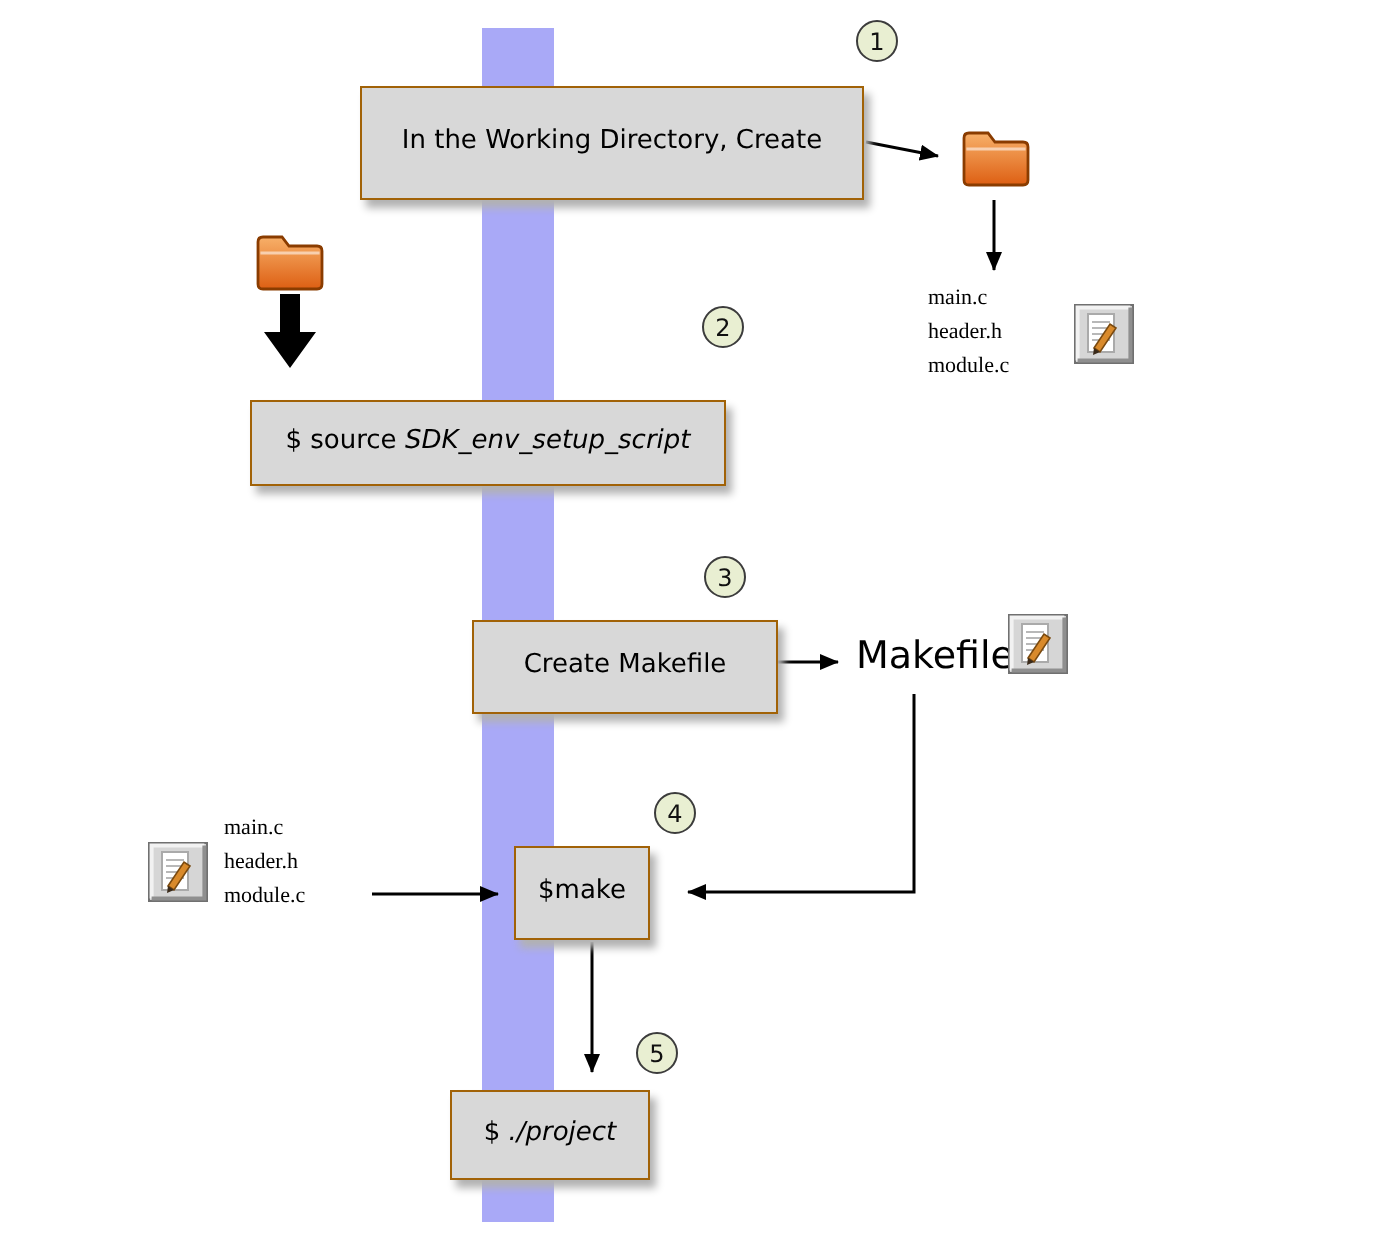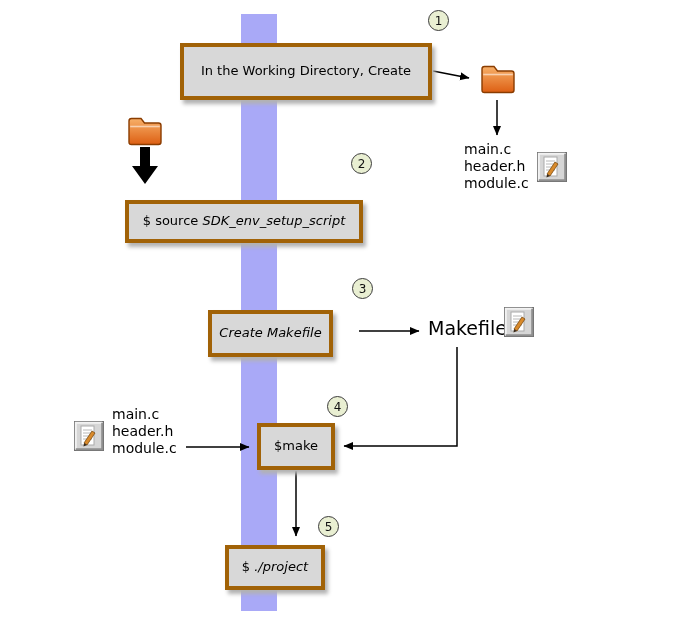--- a/index.html
+++ b/index.html
@@ -19,21 +19,21 @@
     width: 36px; height: 597px;
     background: #a9a9f7;
   }
   .connectors {
     position: absolute; left: 0; top: 0;
     pointer-events: none;
   }
   .stepbox {
     position: absolute;
     background: #d8d8d8;
-    border: 4px solid #a16207;
+    border: 1px solid #a16207;
     box-shadow: 3px 4px 4px #b2b2b2;
     display: flex;
     flex-direction: column;
     align-items: center;
     justify-content: center;
     text-align: center;
     font-size: 13px;
     line-height: 1.45;
     white-space: nowrap;
     gap: 26px;
@@ -52,23 +52,24 @@
   }
   .heading {
     position: absolute;
     font-size: 16px;
     font-weight: bold;
     font-style: italic;
     white-space: nowrap;
   }
   .filelist {
     position: absolute;
-    font-size: 14px;
+    font-size: 11px;
     line-height: 17px;
     white-space: nowrap;
+    font-family: Liberation Serif, serif;
   }
   .label {
     position: absolute;
     font-size: 19px;
     white-space: nowrap;
   }
   .icon { position: absolute; line-height: 0; }
   .it { font-style: italic; }
 </style>
 </head>
@@ -137,21 +138,21 @@
   </span>
 
   <span class="stepnum" style="left:351px; top:153px;">2</span>
   <div class="stepbox" style="left:125px; top:200px; width:238px; height:43px;">
     <div>
       <span>$ source </span><span class="it">SDK_env_setup_script</span>
     </div>
   </div>
 
   <span class="stepnum" style="left:352px; top:278px;">3</span>
-  <div class="stepbox" style="left:208px; top:310px; width:125px; height:47px;font-style:italic;">
+  <div class="stepbox" style="left:236px; top:310px; width:153px; height:47px;">
     <div>Create Makefile</div>
   </div>
 
   <div class="label" style="left:428px; top:317px;">Makefile</div>
   <span class="icon" style="left:504px; top:307px;">
     <svg width="30" height="30" viewBox="0 0 30 30">
       <rect x="0.5" y="0.5" width="29" height="29" fill="#d6d6d6" stroke="#707070"></rect>
       <path d="M1.8 28.2 L1.8 1.8 L28.2 1.8" fill="none" stroke="#f2f2f2" stroke-width="2"></path>
       <path d="M28.2 1.8 L28.2 28.2 L1.8 28.2" fill="none" stroke="#8f8f8f" stroke-width="2"></path>
       <rect x="7" y="5" width="13" height="19" fill="#ffffff" stroke="#aaaaaa"></rect>
@@ -172,21 +173,21 @@
       <polygon points="10,22 13,24 9.5,25.5" fill="#3a2a1a"></polygon>
     </svg>
   </span>
   <div class="filelist" style="left:112px; top:406px;">
     <div>main.c</div>
     <div>header.h</div>
     <div>module.c</div>
   </div>
 
   <span class="stepnum" style="left:327px; top:396px;">4</span>
-  <div class="stepbox" style="left:257px; top:423px; width:78px; height:47px;">
+  <div class="stepbox" style="left:257px; top:423px; width:68px; height:47px;">
     <div>$make</div>
   </div>
 
   <span class="stepnum" style="left:318px; top:516px;">5</span>
   <div class="stepbox" style="left:225px; top:545px; width:100px; height:45px;">
     <div>
       <span>$ </span><span class="it">./project</span>
     </div>
   </div>
 

